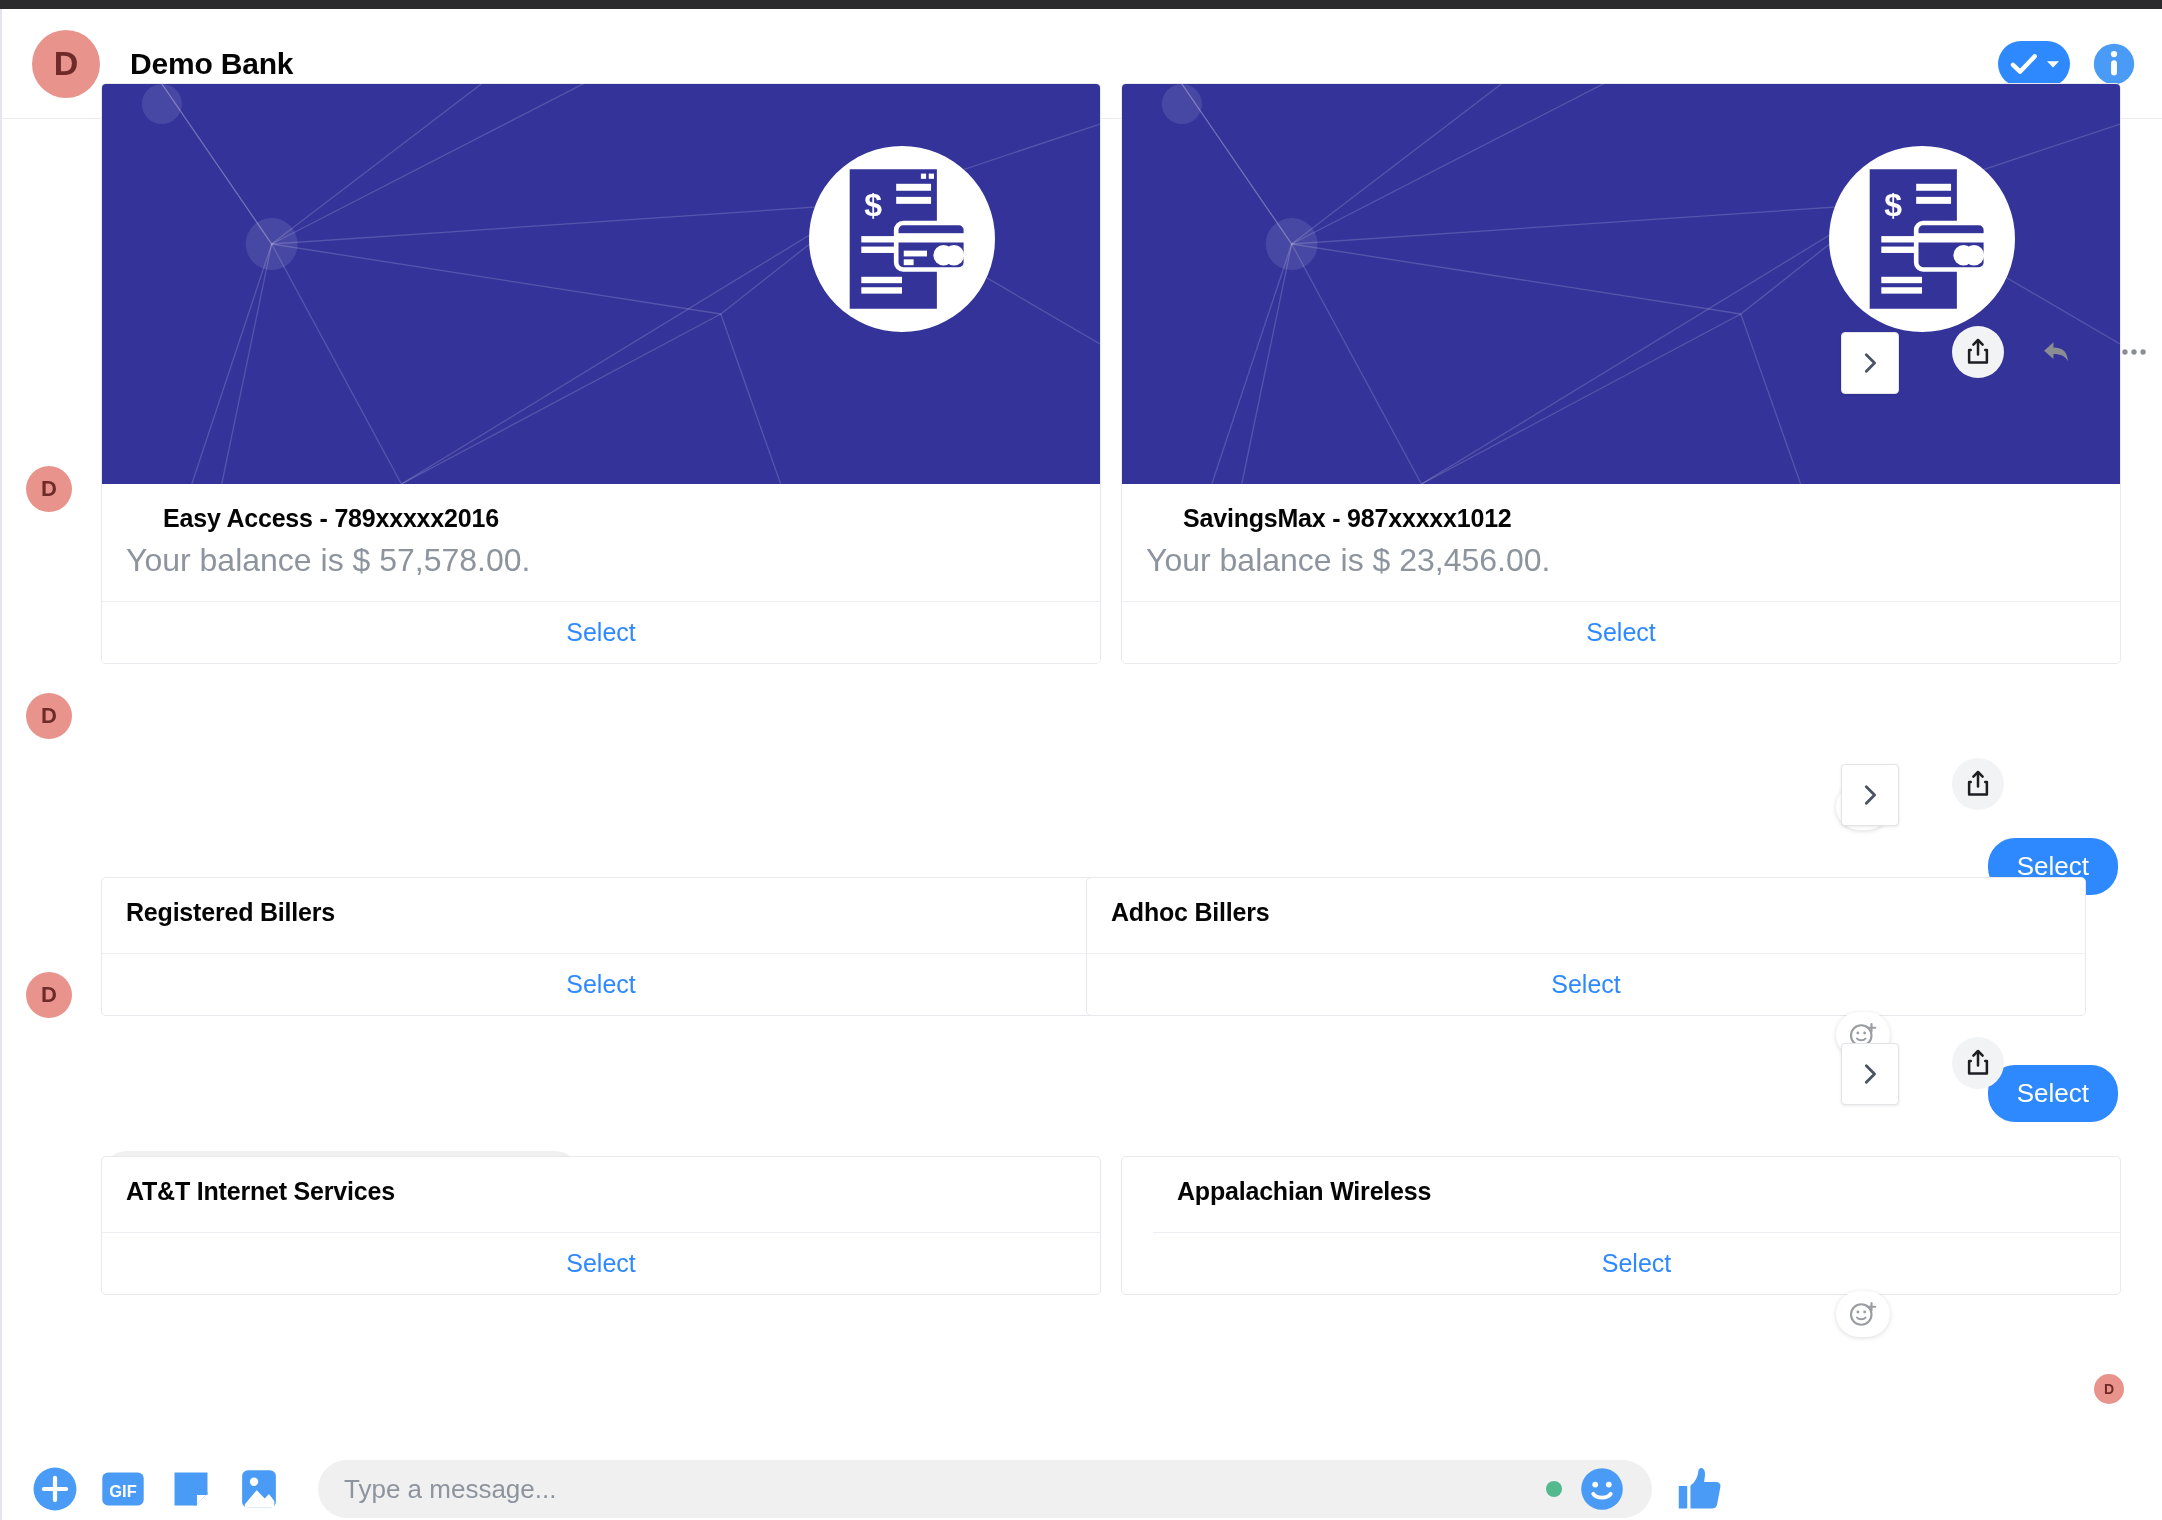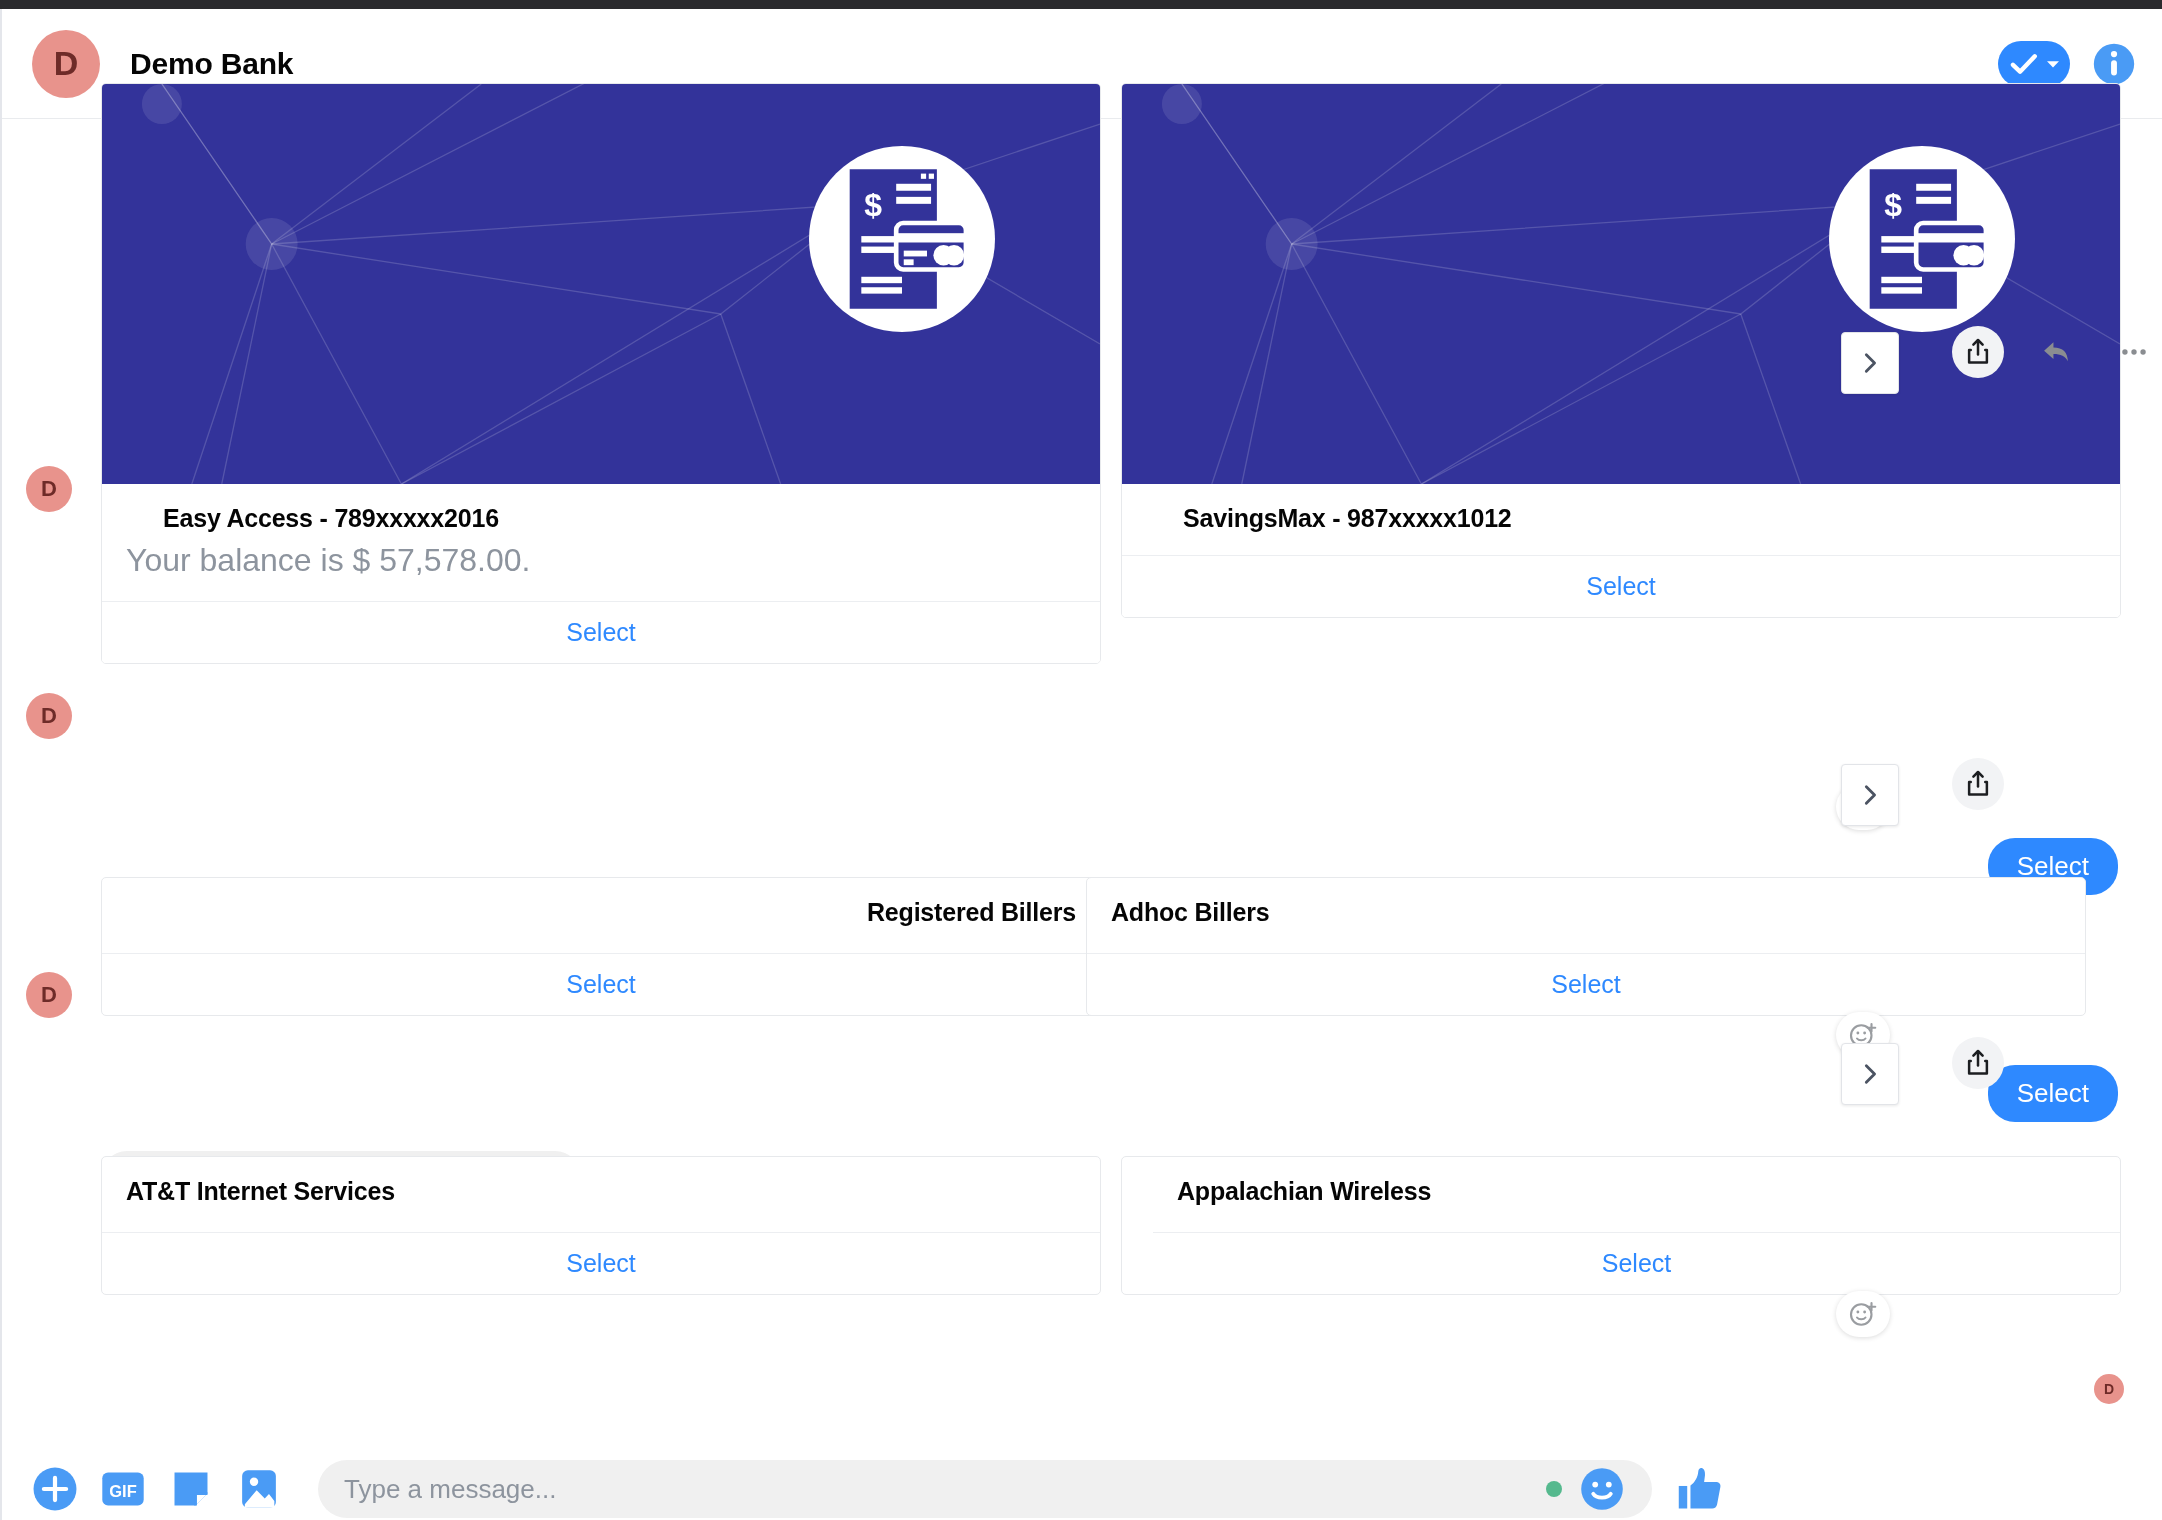--- a/index.html
+++ b/index.html
@@ -263,20 +263,21 @@
             <rect x="18" y="48.6" width="14" height="2.2" fill="#fff"></rect>
             <rect x="30" y="26.5" width="24" height="16" rx="2.4" fill="#33339a" stroke="#fff" stroke-width="1.6"></rect>
             <rect x="30" y="30" width="24" height="3.2" fill="#fff"></rect>
             <circle cx="46.3" cy="37.6" r="3.5" fill="#fff"></circle>
             <circle cx="49.9" cy="37.6" r="3.5" fill="#fff"></circle>
           </svg>
         </div>
       </div>
       <div class="media-body">
         <div class="media-title">SavingsMax - 987xxxxx1012</div>
+        <div class="media-sub">Your balance is $ 23,456.00.</div>
       </div>
       <div class="media-action">Select</div>
     </div>
 
     <div class="bot-avatar" style="left:24px; top:347px;">D</div>
 
     <div class="carousel-next" style="left:1839px; top:213px;">
       <svg width="26" height="26" viewBox="0 0 24 24">
         <path d="M8.6 4.4 L16.2 12 L8.6 19.6" fill="none" stroke="#4b5362" stroke-width="2.6" stroke-linecap="round" stroke-linejoin="round"></path>
       </svg>
@@ -309,21 +310,21 @@
         <circle cx="10.6" cy="12.4" r="8.2" fill="none" stroke="#9a9da1" stroke-width="1.7"></circle>
         <circle cx="7.9" cy="10.4" r="1.15" fill="#9a9da1"></circle>
         <circle cx="13.3" cy="10.4" r="1.15" fill="#9a9da1"></circle>
         <path d="M7.2 14.8 C8.6 16.7 12.6 16.7 14 14.8" fill="none" stroke="#9a9da1" stroke-width="1.6" stroke-linecap="round"></path>
         <path d="M18.8 3.2 L18.8 9.2 M15.8 6.2 L21.8 6.2" stroke="#9a9da1" stroke-width="1.7" stroke-linecap="round"></path>
       </svg>
     </div>
 
     <div class="out-bubble" style="right:44px; top:719px;">Select</div>
 
-    <div class="text-card" style="left:99px; top:758px; width:1000px;text-align:right;">
+    <div class="text-card" style="left:99px; top:758px; width:1000px;">
       <div class="tc-body">
         <div class="tc-title">Registered Billers</div>
       </div>
       <div class="tc-action">Select</div>
     </div>
 
     <div class="text-card" style="left:1068px; top:758px; width:1000px;margin-left:16px;">
       <div class="tc-body">
         <div class="tc-title">Adhoc Billers</div>
       </div>

